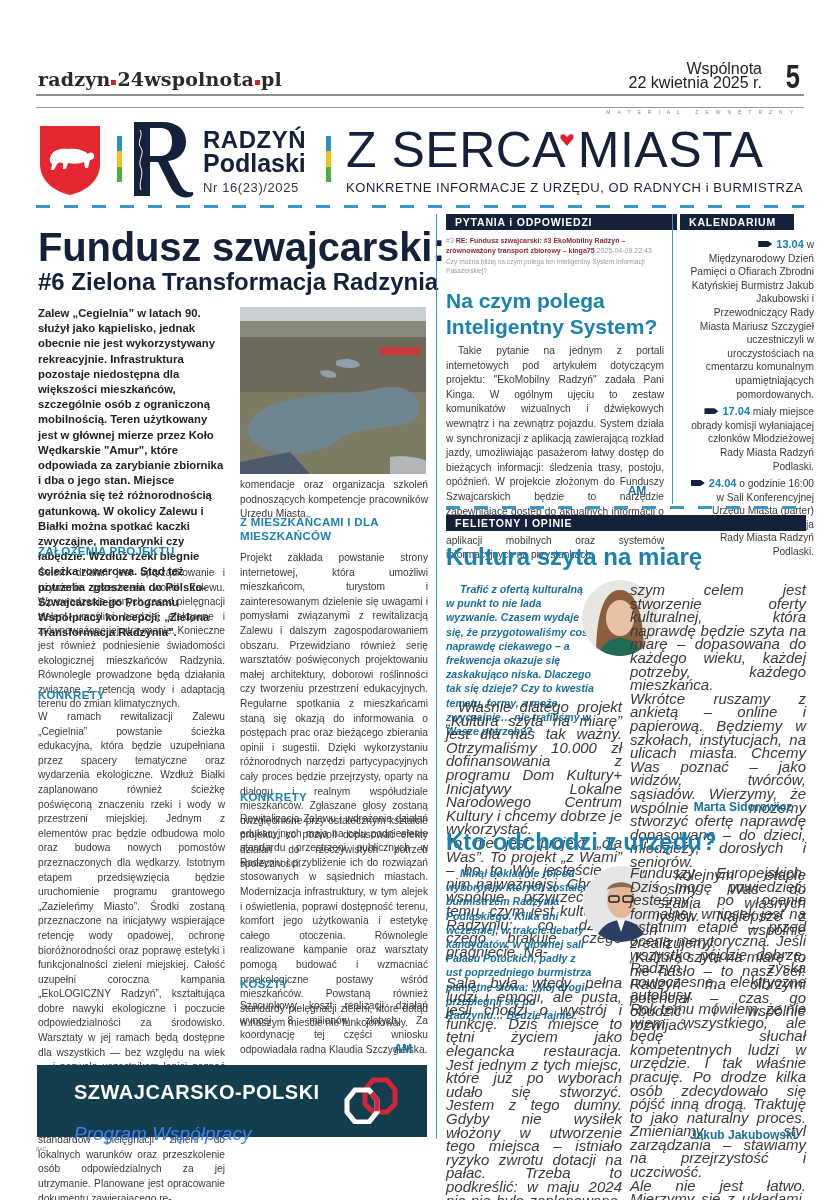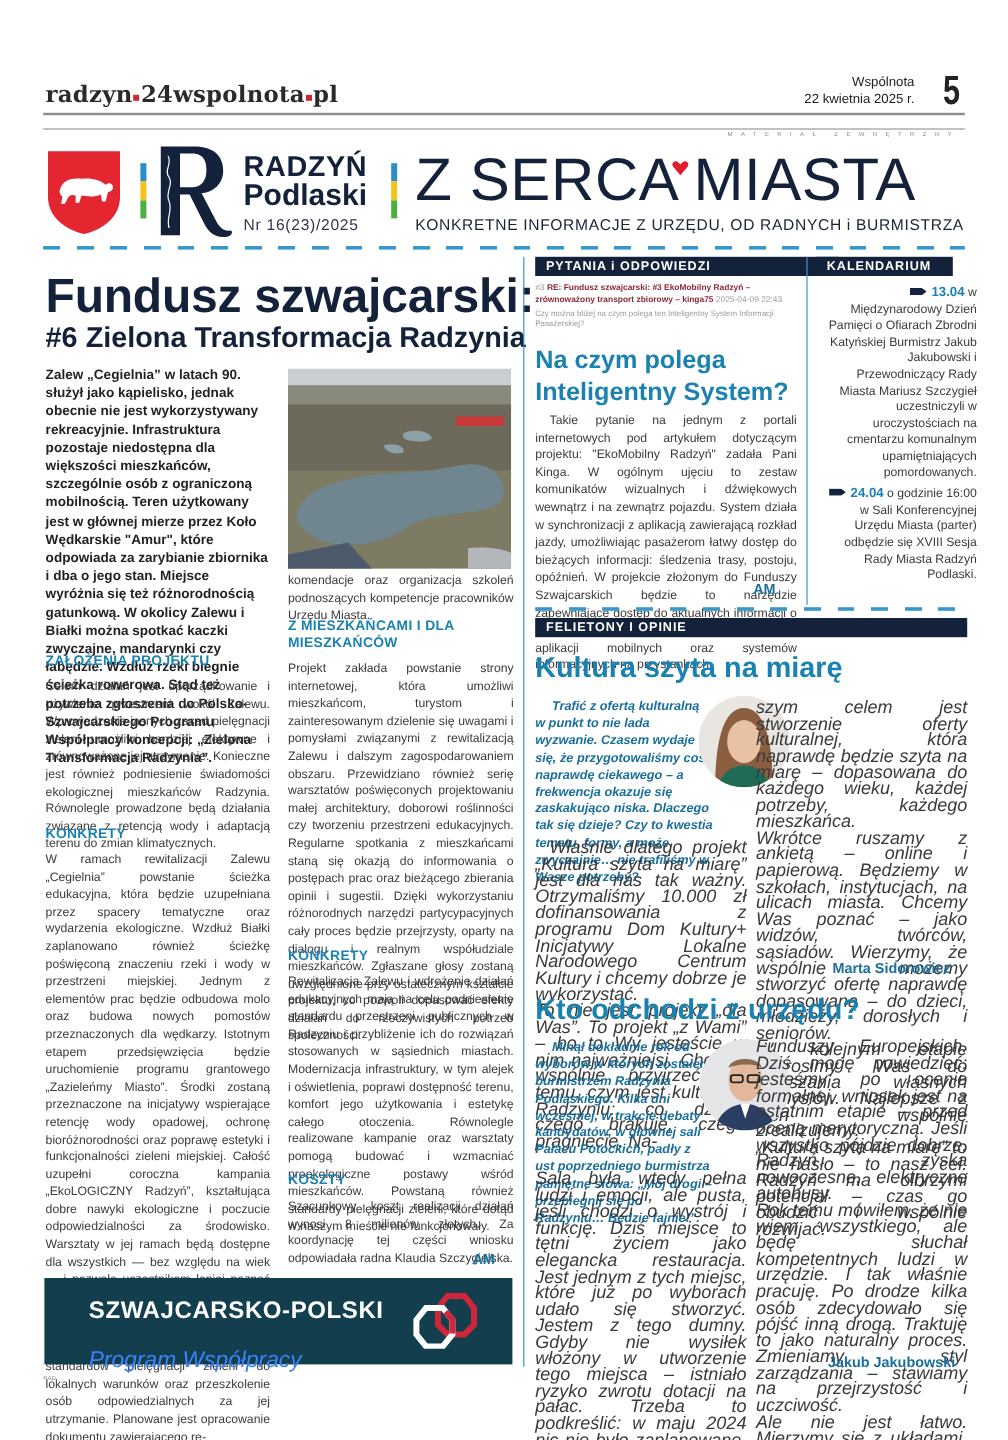--- a/index.html
+++ b/index.html
@@ -4,21 +4,21 @@
 <style>
   * { box-sizing: border-box; margin: 0; padding: 0; }
   html, body { width: 840px; height: 1200px; background: #ffffff; overflow: hidden; }
   body { position: relative; font-family: "Liberation Sans", sans-serif; color: #222; }
 
   .abs { position: absolute; }
 
   
   .site-url { left: 38px; top: 68px; font-family: "DejaVu Serif", serif; font-weight: bold; font-size: 19px; color: #2a2a2a; letter-spacing: 0.2px; }
   .site-url .dot { display: inline-block; width: 5px; height: 5px; background: #d0262f; margin: 0 1px; vertical-align: 1px; }
-  .issue-meta { right: 78px; top: 62px; text-align: right; font-family: "Liberation Sans Narrow", "Liberation Sans", sans-serif; font-size: 11px; line-height: 14px; color: #222; }
+  .issue-meta { right: 78px; top: 62px; text-align: right; font-family: "Liberation Sans Narrow", "Liberation Sans", sans-serif; font-size: 16px; line-height: 14px; color: #222; }
   .page-num { right: 40px; top: 58px; font-family: "Liberation Sans", sans-serif; font-weight: bold; font-size: 34px; line-height: 36px; color: #222; transform: scaleX(0.75); transform-origin: right; }
   .rule1 { left: 36px; right: 36px; top: 94px; height: 2px; background: #8d8d8d; }
   .rule2 { left: 36px; right: 36px; top: 107px; height: 1px; background: #9a9a9a; }
   .material { right: 40px; top: 109px; font-size: 5px; letter-spacing: 7px; color: #8a8a8a; }
 
   
   .crest { left: 38px; top: 124px; width: 64px; height: 72px; }
   .tricolor { width: 5px; height: 46px; }
   .tricolor span { display:block; height: 33.3%; }
   .bigR { left: 132px; top: 120px; width: 62px; height: 78px; }
@@ -162,38 +162,42 @@
 <div class="abs banner"></div>
 <div class="abs banner-l1">SZWAJCARSKO-POLSKI</div>
 <div class="abs banner-l2">Program Współpracy</div>
 <svg class="abs banner-logo" viewBox="0 0 56 48">
   <polygon points="30,4 44,4 52,14 52,28 44,36 30,36 22,28 22,14" fill="none" stroke="#d0263a" stroke-width="5"></polygon>
   <polygon points="12,14 26,14 34,24 34,36 26,46 12,46 4,36 4,24" fill="none" stroke="#ffffff" stroke-width="5"></polygon>
   <polygon points="12,14 26,14 34,24 34,36" fill="none" stroke="#d0263a" stroke-width="5" stroke-dasharray="0 18 20 40"></polygon>
 </svg>
 <div class="abs tiny-code">RAD</div>
 
-<div class="abs tag-bar" style="left:446px; top:214px; width:253px;">PYTANIA i ODPOWIEDZI</div>
+<div class="abs tag-bar" style="left:446px; top:214px; width:231px;">PYTANIA i ODPOWIEDZI</div>
 <div class="abs qa-ref">
   <span class="muted">#3</span>
   <span>RE: Fundusz szwajcarski: #3 EkoMobilny Radzyń – zrównoważony transport zbiorowy – kinga75</span>
   <span class="muted">2025-04-09 22:43</span>
 </div>
 <div class="abs qa-q">Czy można bliżej na czym polega ten Inteligentny System Informacji Pasażerskiej?</div>
 <div class="abs qa-title">Na czym polega Inteligentny System?</div>
 <div class="abs qa-body body-text" style="text-indent:12px;">Takie pytanie na jednym z portali internetowych pod artykułem dotyczącym projektu: "EkoMobilny Radzyń" zadała Pani Kinga. W ogólnym ujęciu to zestaw komunikatów wizualnych i dźwiękowych wewnątrz i na zewnątrz pojazdu. System działa w synchronizacji z aplikacją zawierającą rozkład jazdy, umożliwiając pasażerom łatwy dostęp do bieżących informacji: śledzenia trasy, postoju, opóźnień. W projekcie złożonym do Funduszy Szwajcarskich będzie to narzędzie zapewniające dostęp do aktualnych informacji o czasie przyjazdu autobusów przy wykorzystaniu aplikacji mobilnych oraz systemów informacyjnych na przystankach.</div>
 <div class="abs sig" style="left:610px; top:484px; width:54px;">AM</div>
 
 <div class="abs vrule" style="left:672px; top:214px; height:290px;"></div>
 
 <div class="abs tag-bar" style="left:680px; top:214px; width:114px;">KALENDARIUM</div>
 <div class="abs kal-body">
   <div class="kal-item">
     <span class="kal-arrow"></span><span class="kal-date">13.04</span>
     <span>w Międzynarodowy Dzień Pamięci o Ofiarach Zbrodni Katyńskiej Burmistrz Jakub Jakubowski i Przewodniczący Rady Miasta Mariusz Szczygieł uczestniczyli w uroczystościach na cmentarzu komunalnym upamiętniających pomordowanych.</span>
+  </div>
+  <div class="kal-item">
+    <span class="kal-arrow"></span><span class="kal-date">17.04</span>
+    <span>miały miejsce obrady komisji wyłaniającej członków Młodzieżowej Rady Miasta Radzyń Podlaski.</span>
   </div>
   <div class="kal-item">
     <span class="kal-arrow"></span><span class="kal-date">24.04</span>
     <span>o godzinie 16:00 w Sali Konferencyjnej Urzędu Miasta (parter) odbędzie się XVIII Sesja Rady Miasta Radzyń Podlaski.</span>
   </div>
 </div>
 
 <div class="abs dash-line" style="left:446px; top:506px; width:360px;"></div>
 <div class="abs tag-bar" style="left:446px; top:515px; width:360px;">FELIETONY I OPINIE</div>
 

